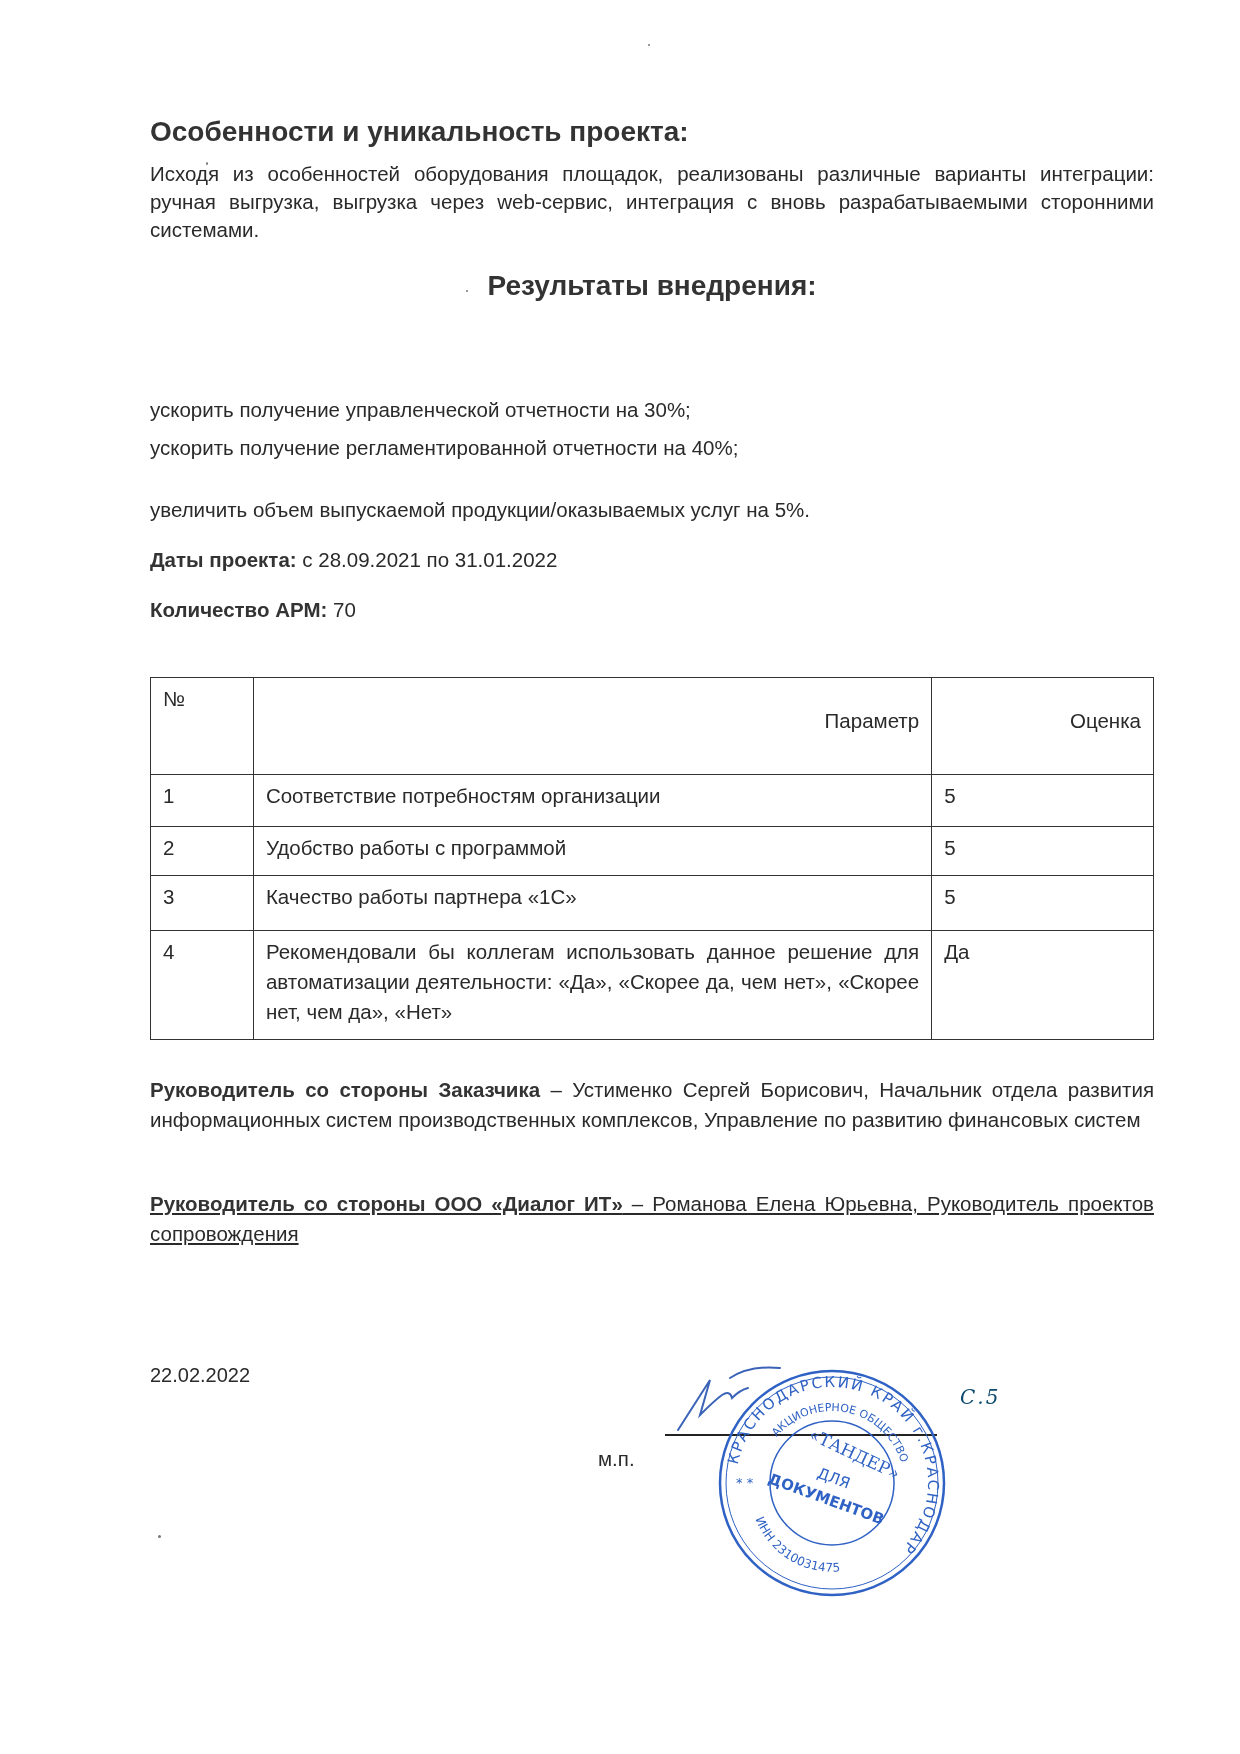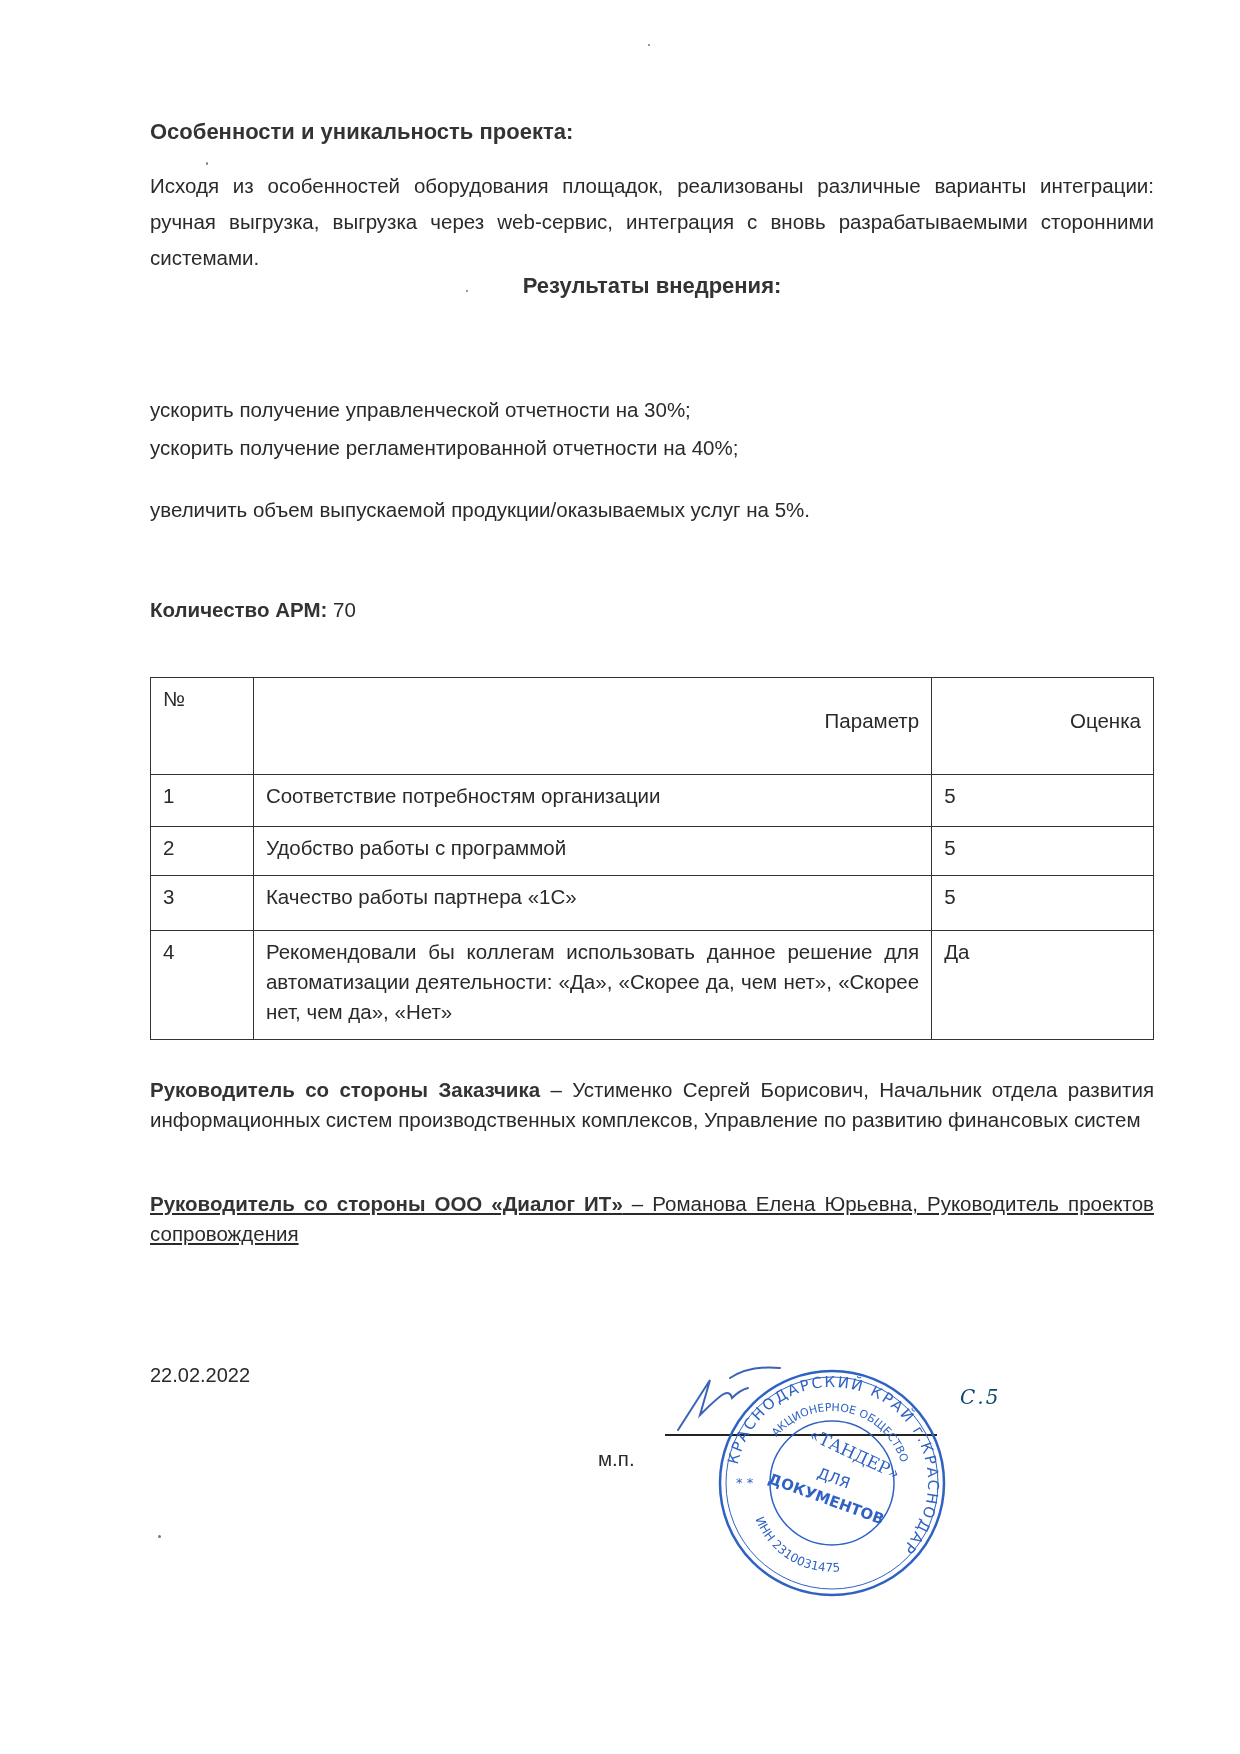--- a/index.html
+++ b/index.html
@@ -2,21 +2,21 @@
 <html><head>
 <meta charset="utf-8">
 <style>
   html, body { margin: 0; padding: 0; background: #ffffff; }
   body { width: 1240px; height: 1754px; position: relative; overflow: hidden;
          font-family: "Liberation Sans", "DejaVu Sans", sans-serif; color: #2a2a2a; }
   .page { position: absolute; left: 0; top: 0; width: 1240px; height: 1754px; }
   .block { position: absolute; left: 150px; width: 1004px; font-size: 20.5px; line-height: 30px; }
   .b { font-weight: bold; color: #333; }
   .justify { text-align: justify; text-align-last: left; }
-  .heading { font-weight: bold; color: #333; font-size: 22px; }
+  .heading { font-weight: bold; color: #333; font-size: 28px; }
 
   table.eval { position: absolute; left: 150px; top: 677px; width: 1004px; border-collapse: collapse;
                font-size: 20.5px; line-height: 30px; color: #2a2a2a; }
   table.eval td { border: 1.5px solid #333; vertical-align: top; padding: 6px 12px 10px 12px; }
   table.eval col.c1 { width: 103px; }
   table.eval col.c2 { width: 679px; }
   table.eval col.c3 { width: 222px; }
   .hdr-num { height: 80px; }
   .hdr-mid { padding-top: 28px !important; text-align: right; }
   .r1 td { height: 35px; }
@@ -33,27 +33,30 @@
   .date { position: absolute; left: 150px; top: 1364px; font-size: 20px; }
   .mp { position: absolute; left: 598px; top: 1447px; font-size: 20.5px; }
   .speck { position: absolute; background: #777; border-radius: 50%; }
 </style>
 </head>
 <body>
 
 <div class="page">
 
   <div class="block heading" style="top:117px;">Особенности и уникальность проекта:</div>
-  <div class="block justify" style="top:168px; line-height:36px;">Исходя из особенностей оборудования площадок, реализованы различные варианты интеграции: ручная выгрузка, выгрузка через web-сервис, интеграция с вновь разрабатываемыми сторонними системами.</div>
+  <div class="block justify" style="top:160px; line-height:28px;">Исходя из особенностей оборудования площадок, реализованы различные варианты интеграции: ручная выгрузка, выгрузка через web-сервис, интеграция с вновь разрабатываемыми сторонними системами.</div>
 
   <div class="block heading" style="top:271px;text-align:center;">Результаты внедрения:</div>
   <div class="block" style="top:395px;">ускорить получение управленческой отчетности на 30%;</div>
   <div class="block" style="top:433px;">ускорить получение регламентированной отчетности на 40%;</div>
   <div class="block" style="top:495px;">увеличить объем выпускаемой продукции/оказываемых услуг на 5%.</div>
 
+  <div class="block" style="top:545px;">
+    <span class="b">Даты проекта:</span><span> с 28.09.2021 по 31.01.2022</span>
+  </div>
 
   <div class="block" style="top:595px;">
     <span class="b">Количество АРМ:</span><span> 70</span>
   </div>
 
   <table class="eval">
     <colgroup>
         <col class="c1">
         <col class="c2">
         <col class="c3">

